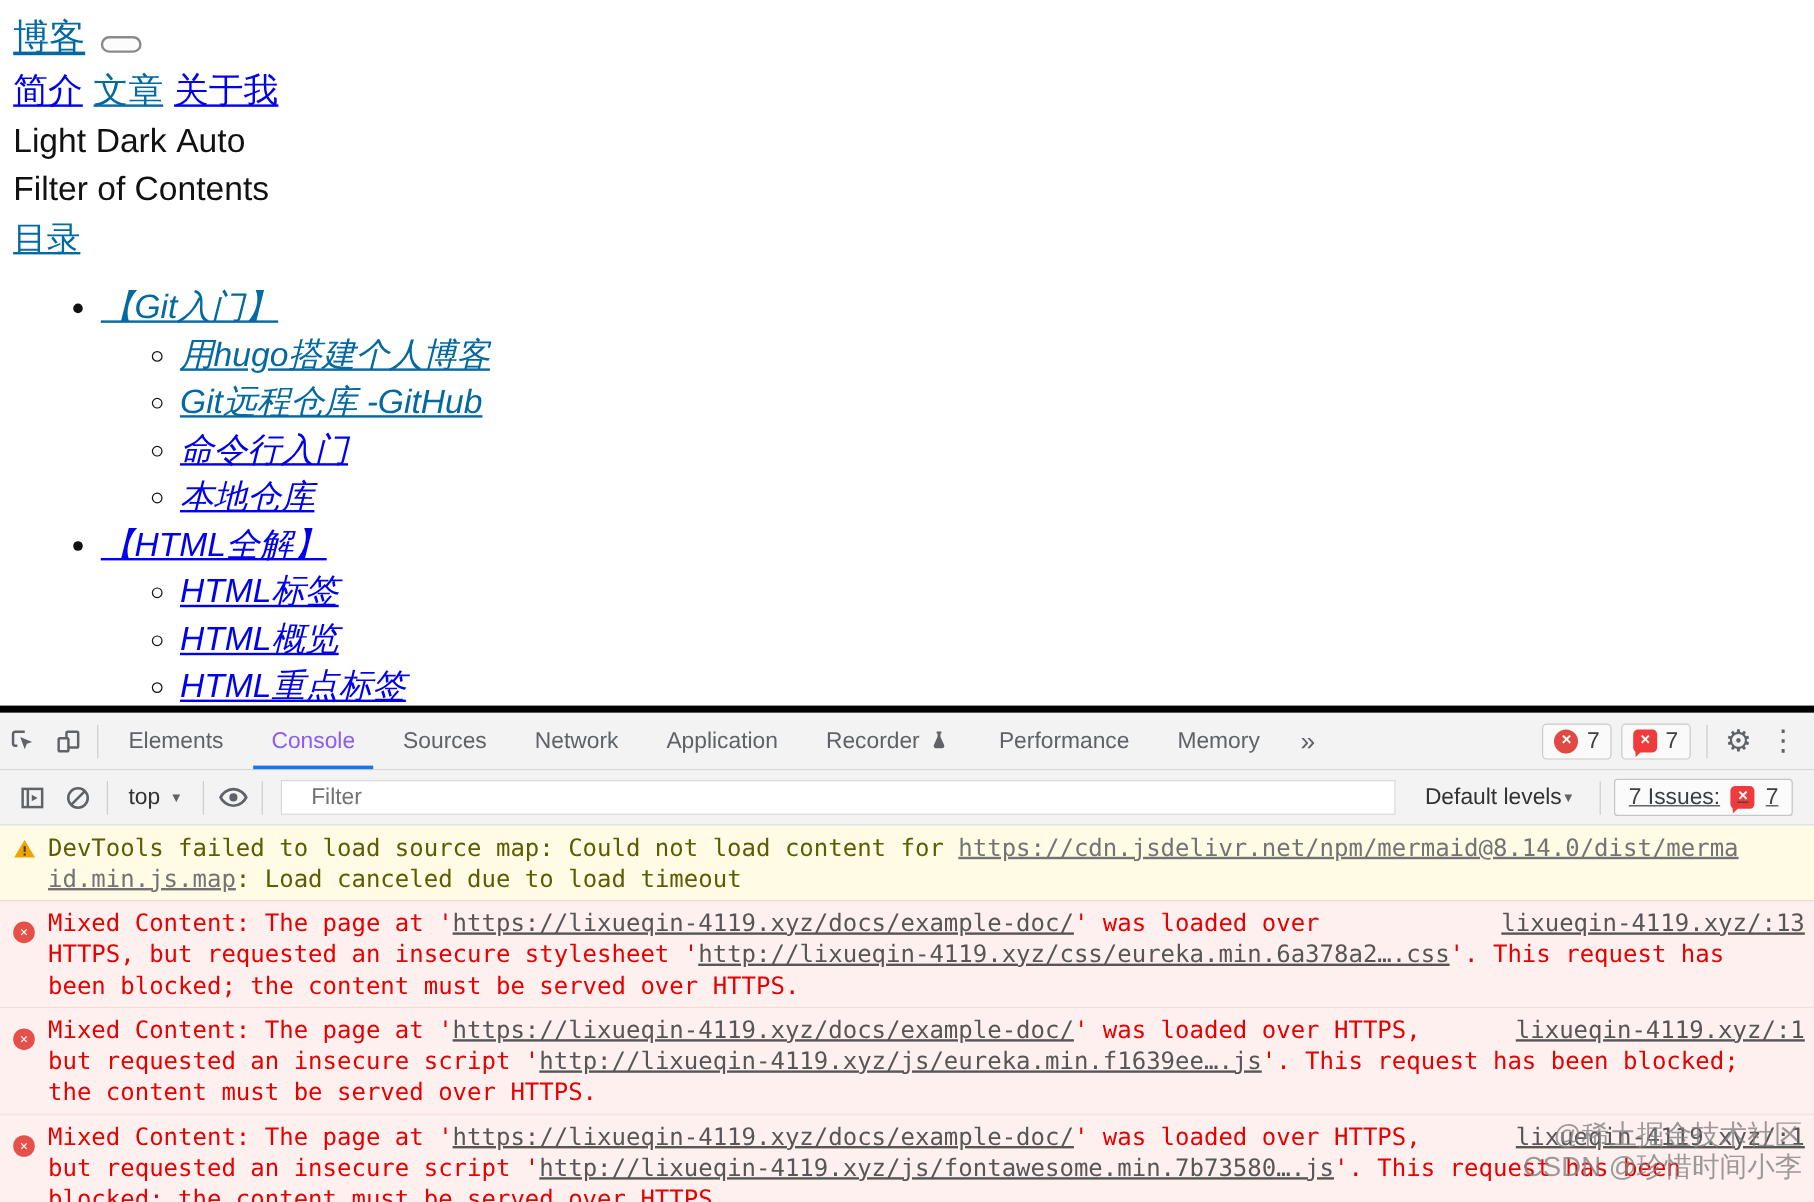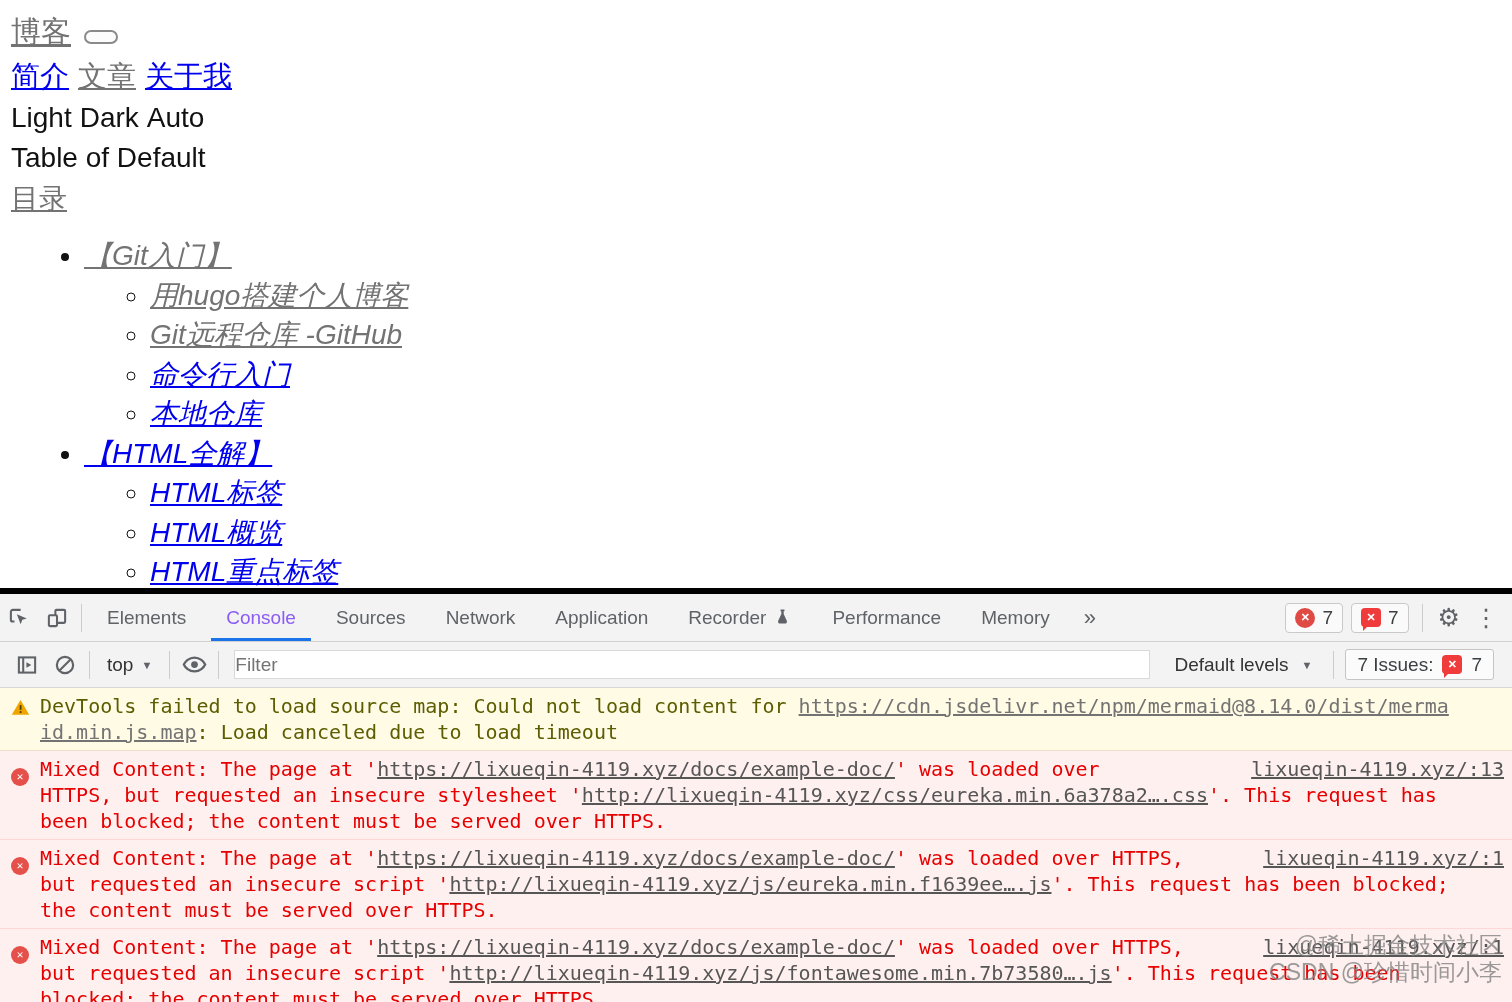--- a/index.html
+++ b/index.html
@@ -3,21 +3,21 @@
 <meta charset="utf-8">
 <style>
   * { margin:0; padding:0; box-sizing:border-box; }
   html,body { width:1512px; height:1002px; overflow:hidden; background:#fff;
     font-family:"Liberation Sans", sans-serif; }
   body { position:relative; }
 
   
   .webpage { position:absolute; top:0; left:0; right:0; height:588px; background:#fff; padding:10px 0 0 11px; overflow:hidden; }
   .webpage a { text-decoration:underline; color:#0000EE; }
-  .webpage a.visited { color:#737373; }
+  .webpage a.visited { color:#0369a1; }
   .brand-row { line-height:44px; font-size:30px; display:flex; align-items:center; }
   .pill-toggle { display:inline-block; width:34px; height:14px; border:2px solid #8a8a8a; border-radius:8px; background:#fcfcfc; margin-left:13px; margin-top:10px; }
   .nav-row { line-height:44px; font-size:29px; }
   .nav-row a { margin-right:9px; }
   .theme-row { line-height:40px; font-size:28px; color:#111; }
   .theme-row span { margin-right:8px; }
   .toc-heading { line-height:40px; font-size:28px; color:#111; }
   .toc-link-row { line-height:42px; font-size:28px; }
   ul.toc { margin:16px 0 0 0; padding-left:73px; list-style:disc;font-style:italic; }
   ul.toc li { font-size:28px; line-height:39.5px; color:#111; }
@@ -39,24 +39,24 @@
   .badge { display:inline-flex; align-items:center; gap:7px; border:1px solid #c9c9c9; background:#fafafa; border-radius:4px; height:30px; padding:0 9px; margin-right:8px; font-size:19px; color:#3c4043; }
   .err-dot { width:20px; height:20px; border-radius:50%; background:#e04a45; color:#fff; display:inline-flex; align-items:center; justify-content:center; font-size:11px; font-weight:bold; line-height:1; flex:none; }
   .iss-bubble { width:20px; height:19px; border-radius:4px; background:#ef3b3b; color:#fff; display:inline-flex; align-items:center; justify-content:center; font-size:11px; font-weight:bold; line-height:1; position:relative; flex:none; }
   .iss-bubble::after { content:""; position:absolute; left:2px; bottom:-4px; border:3px solid transparent; border-top-color:#ef3b3b; border-left-color:#ef3b3b; }
   .gear { font-size:25px; color:#5f6368; padding:0 10px; }
   .dots { font-size:24px; color:#5f6368; padding:0 8px 0 4px; letter-spacing:0; }
 
   .console-toolbar { height:46px; background:#f3f3f3; border-bottom:1px solid #d7d7d7; display:flex; align-items:center; padding:0 8px; }
   .ctx-select { display:flex; align-items:center; gap:8px; font-size:19px; color:#333; padding:0 12px; white-space:nowrap; }
   .caret { font-size:11px; color:#5f6368; }
-  .filter-input { flex:1; height:29px; margin:0 2px 0 10px; border:1px solid #d9d9d9; background:#fff; font-size:19px; padding:0 0; color:#333; outline:none; font-family:"Liberation Sans", sans-serif; }
+  .filter-input { flex:1; height:29px; margin:0 2px 0 10px; border:1px solid #d9d9d9; background:#fff; font-size:19px; padding:0 24px; color:#333; outline:none; font-family:"Liberation Sans", sans-serif; }
   .filter-input::placeholder { color:#747474; }
-  .levels { display:flex; align-items:center; gap:13px; font-size:19px; color:#333; padding:0 16px 0 22px; white-space:nowrap; }
-  .issues-btn { display:inline-flex; align-items:center; gap:9px; border:1px solid #c5c5c5; border-radius:3px; background:#fbfbfb; height:31px; padding:0 11px; font-size:19px; color:#3c4043; margin:0 10px 0 6px; white-space:nowrap; }
+  .levels { display:flex; align-items:center; gap:0; font-size:19px; color:#333; padding:0 16px 0 22px; white-space:nowrap; }
+  .issues-btn { display:inline-flex; align-items:center; gap:9px; border:1px solid #c5c5c5; border-radius:3px; background:#fbfbfb; height:31px; padding:0 11px; font-size:19px; color:#3c4043; margin:0 10px 0 6px; white-space:nowrap;text-decoration:underline; }
 
   .console-log { font-family:"DejaVu Sans Mono","Liberation Mono",monospace; font-size:20px; }
   .msg { position:relative; padding:5px 8px 5px 40px; line-height:26px; }
   .msg .msg-icon { position:absolute; left:11px; top:9px; }
   .msg.warning { background:#fffbe5; color:#5c5c00; }
   .msg.error { background:#fff0f0; color:#e60000; border-top:1px solid #ffd7d7; }
   .msg.warning + .msg.error { border-top:1px solid #f5dcc8; }
   .msg a.msg-link { text-decoration:underline; cursor:pointer; }
   .msg.error a.msg-link { color:#565656; }
   .msg.warning a.msg-link { color:#737373; }
@@ -68,21 +68,21 @@
 </head>
 <body>
 
 <div class="webpage">
   <div class="brand-row">
     <a class="visited" href="#">博客</a>
     <span class="pill-toggle"></span>
   </div>
   <nav class="nav-row"><a href="#">简介</a><a class="visited" href="#">文章</a><a href="#">关于我</a></nav>
   <div class="theme-row"><span>Light</span><span>Dark</span><span>Auto</span></div>
-  <div class="toc-heading">Table of Default</div>
+  <div class="toc-heading">Filter of Contents</div>
   <div class="toc-link-row">
     <a class="visited" href="#">目录</a>
   </div>
   <ul class="toc">
       <li><a class="visited" href="#">【Git入门】</a><ul>
           <li><a class="visited" href="#">用hugo搭建个人博客</a></li>
           <li><a class="visited" href="#">Git远程仓库 -GitHub</a></li>
           <li><a href="#">命令行入门</a></li>
           <li><a href="#">本地仓库</a></li>
         </ul></li>

